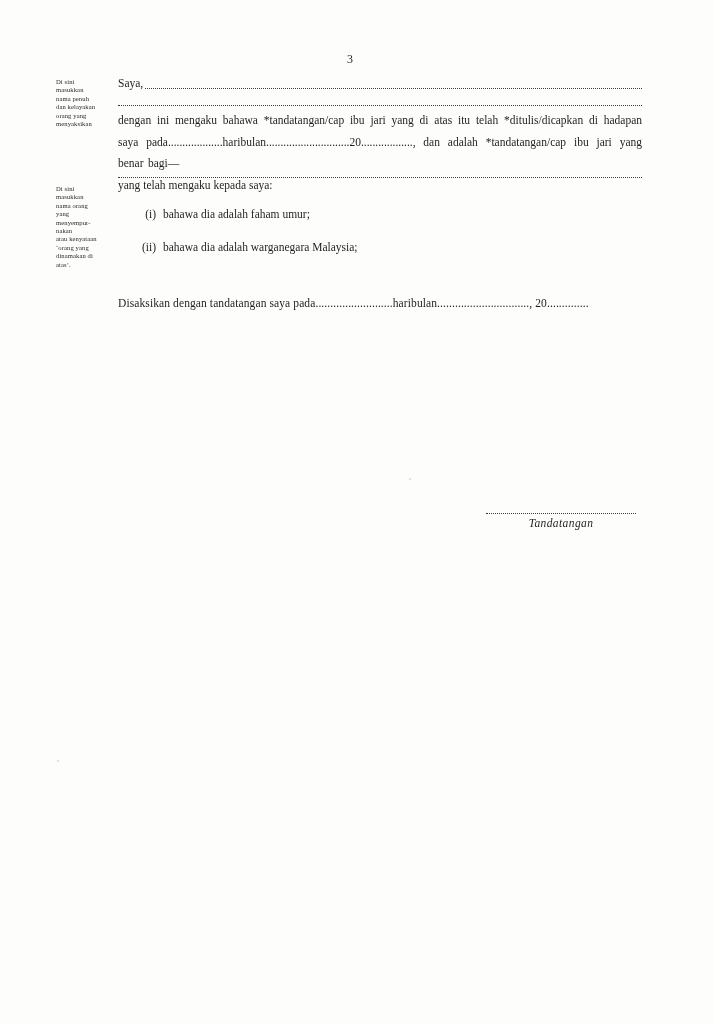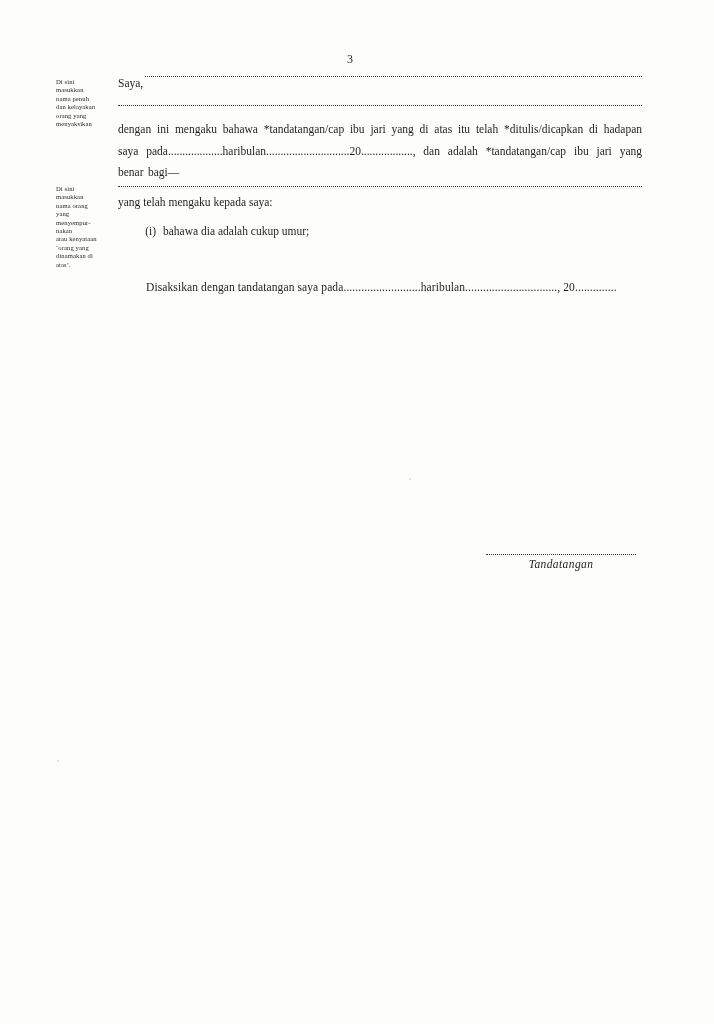--- a/index.html
+++ b/index.html
@@ -40,67 +40,66 @@
   .body-col {
     position: absolute;
     left: 118px;
     top: 76px;
     width: 524px;
     font-size: 11.5px;
     line-height: 15px;
   }
   .saya-line {
     display: flex;
-    align-items: flex-start;
+    align-items: flex-end;
     height: 15px;
   }
   .saya-label { flex: none; padding-right: 2px; }
   .dotted-leader {
     flex: 1 1 auto;
     border-bottom: 1.6px dotted #3c3c3c;
     margin-bottom: 2px;
   }
   .dotted-line {
     height: 0;
     border-bottom: 1.6px dotted #3c3c3c;
   }
   .dotted-line.after-saya { margin-top: 14px; }
   .attestation {
-    margin-top: 13px;
+    margin-top: 4px;
     line-height: 21.5px;
     text-align: justify;
     word-spacing: 1.5px;
   }
   .dotted-line.second { margin-top: 2px; }
   .acknowledge {
-    margin-top: 8px;
+    margin-top: 0;
   }
   .item {
     display: flex;
     margin-top: 18px;
   }
   .item .num {
     flex: none;
     width: 38px;
     text-align: right;
   }
   .item .text {
     flex: 1;
     margin-left: 7px;
   }
   .item.first { margin-top: 14px; }
   .witnessed {
     margin-top: 41px;
     letter-spacing: 0.1px;
-    margin-left: 28px;
   }
   .signature-block {
     position: absolute;
     left: 486px;
-    top: 545px;
+    top: 504px;
     width: 150px;
     text-align: center;
   }
   .signature-line {
     height: 9px;
     border-bottom: 1.6px dotted #3c3c3c;
   }
   .signature-label {
     margin-top: 3px;
     font-style: italic;
@@ -149,21 +148,25 @@
     <div class="dotted-line after-saya"></div>
 
     <div class="attestation">dengan ini mengaku bahawa *tandatangan/cap ibu jari yang di atas itu telah *ditulis/dicapkan di hadapan saya pada...................haribulan.............................20.................., dan adalah *tandatangan/cap ibu jari yang benar bagi—</div>
 
     <div class="dotted-line second"></div>
 
     <div class="acknowledge">yang telah mengaku kepada saya:</div>
 
     <div class="item first">
       <span class="num">(i)</span>
-      <span class="text">bahawa dia adalah cukup umur;</span>
+      <span class="text">bahawa dia adalah faham umur;</span>
+    </div>
+    <div class="item">
+      <span class="num">(ii)</span>
+      <span class="text">bahawa dia adalah warganegara Malaysia;</span>
     </div>
 
     <div class="witnessed">Disaksikan dengan tandatangan saya pada..........................haribulan..............................., 20..............</div>
 
   </div>
 
   <div class="signature-block">
     <div class="signature-line"></div>
     <div class="signature-label">Tandatangan</div>
   </div>

